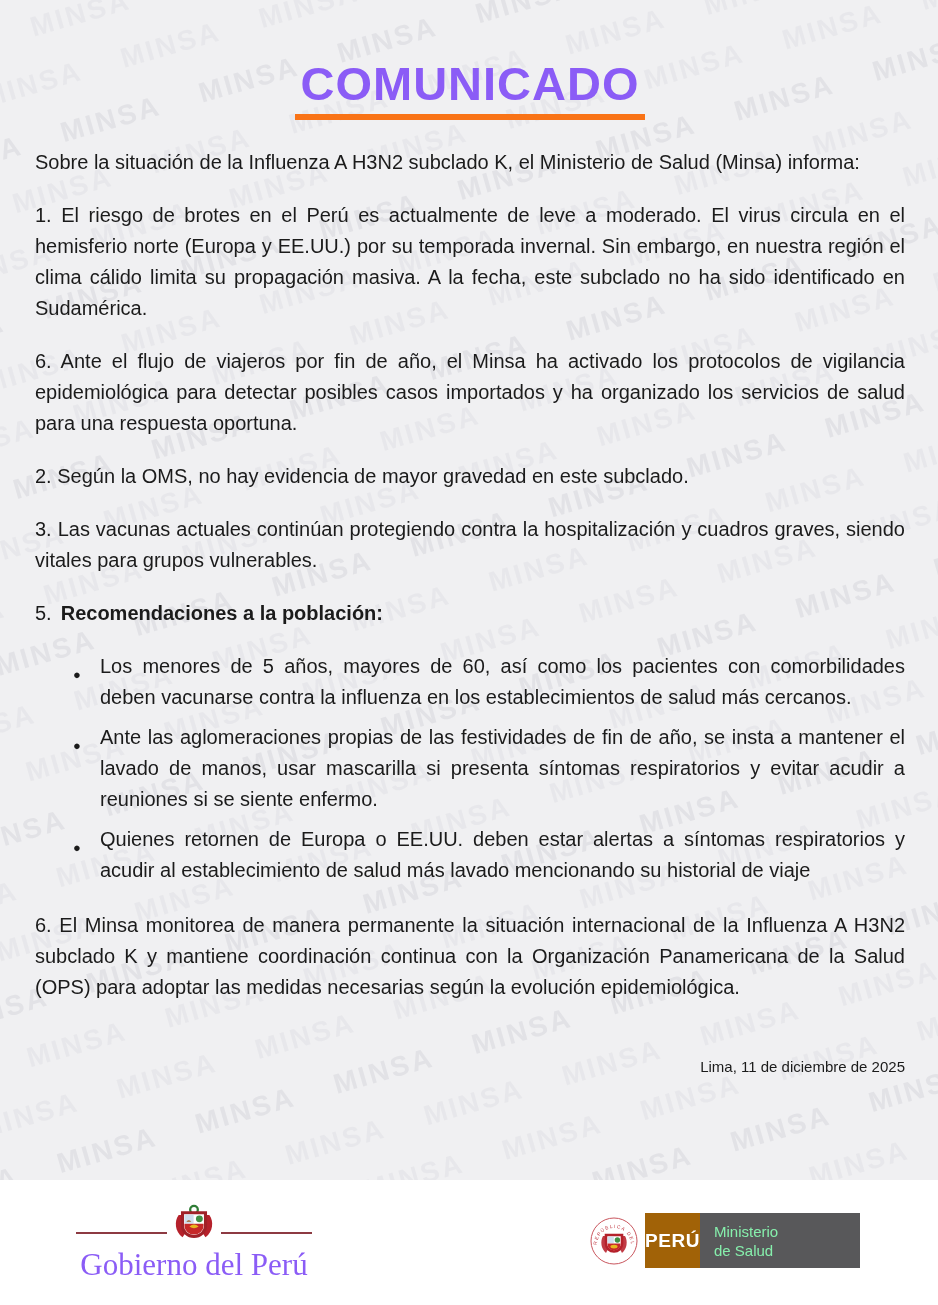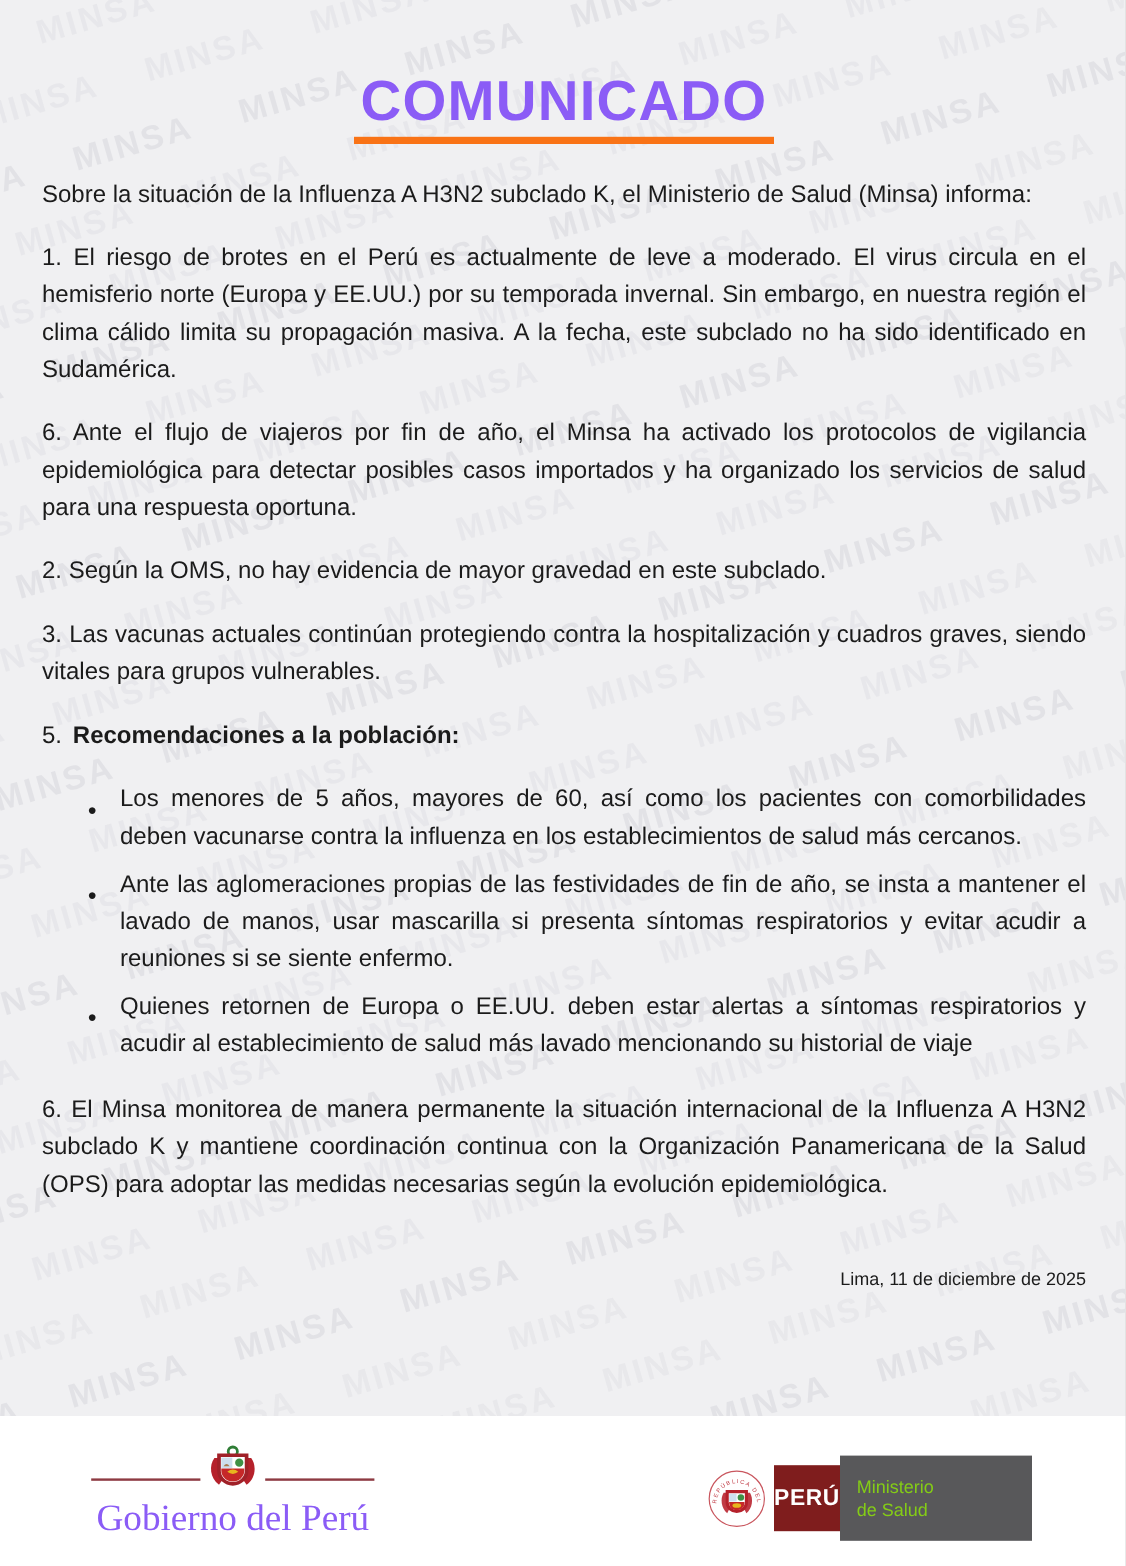--- a/index.html
+++ b/index.html
@@ -33,23 +33,23 @@
             padding:24px 78px 0 76px; box-sizing:border-box; }
   .gob-logo { width:236px; text-align:center; }
   .gob-emblem { position:relative; height:42px; }
   .gob-emblem svg { position:relative; z-index:1; }
   .gob-line { position:absolute; top:28px; height:2px; background:#8d3a42; width:calc(50% - 27px); }
   .gob-line.left { left:0; }
   .gob-line.right { right:0; }
   .gob-text { font-family:"Liberation Serif", serif; font-size:31px; color:#8b5cf6; margin-top:1px; white-space:nowrap; }
   .minsa-logo { display:flex; align-items:center; margin-top:9px; }
   .seal { width:48px; height:48px; margin-right:7px; }
-  .peru-box { width:55px; height:55px; background:#7f1d1d; color:#fff; font-weight:bold; font-size:19px;
+  .peru-box { width:55px; height:55px; background:#a16207; color:#fff; font-weight:bold; font-size:19px;
               display:flex; align-items:center; justify-content:center; letter-spacing:0.5px; flex:0 0 auto; }
-  .ministry-box { width:160px; height:71px; background:#58585a; color:#84cc16; font-size:15px; line-height:19px;
+  .ministry-box { width:160px; height:55px; background:#58585a; color:#86efac; font-size:15px; line-height:19px;
                   display:flex; align-items:center; box-sizing:border-box; padding-left:14px; padding-right:62px; }
 </style>
 </head>
 <body>
 
 <div class="page">
 
   <div class="watermark" aria-hidden="true">
     <div class="wm-inner">
         <div class="wm-row" style="margin-left: -30px; opacity: 1;">MINSA&nbsp;&nbsp;&nbsp;&nbsp;MINSA&nbsp;&nbsp;&nbsp;&nbsp;MINSA&nbsp;&nbsp;&nbsp;&nbsp;MINSA&nbsp;&nbsp;&nbsp;&nbsp;MINSA&nbsp;&nbsp;&nbsp;&nbsp;MINSA&nbsp;&nbsp;&nbsp;&nbsp;MINSA&nbsp;&nbsp;&nbsp;&nbsp;MINSA&nbsp;&nbsp;&nbsp;&nbsp;MINSA&nbsp;&nbsp;&nbsp;&nbsp;MINSA&nbsp;&nbsp;&nbsp;&nbsp;MINSA&nbsp;&nbsp;&nbsp;&nbsp;MINSA&nbsp;&nbsp;&nbsp;&nbsp;MINSA</div>

